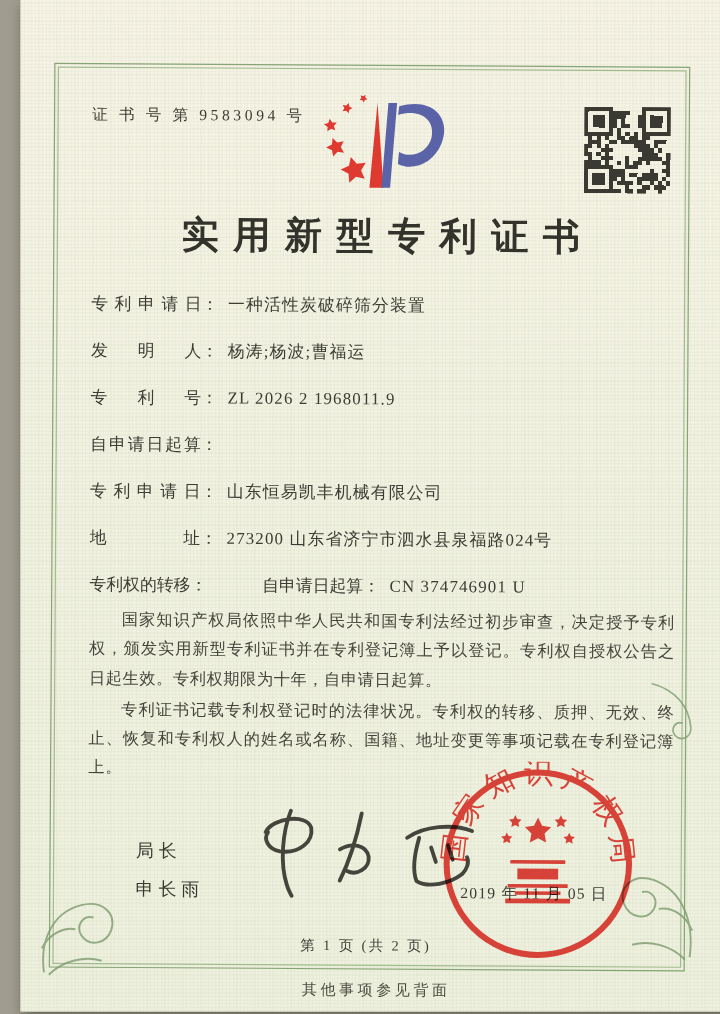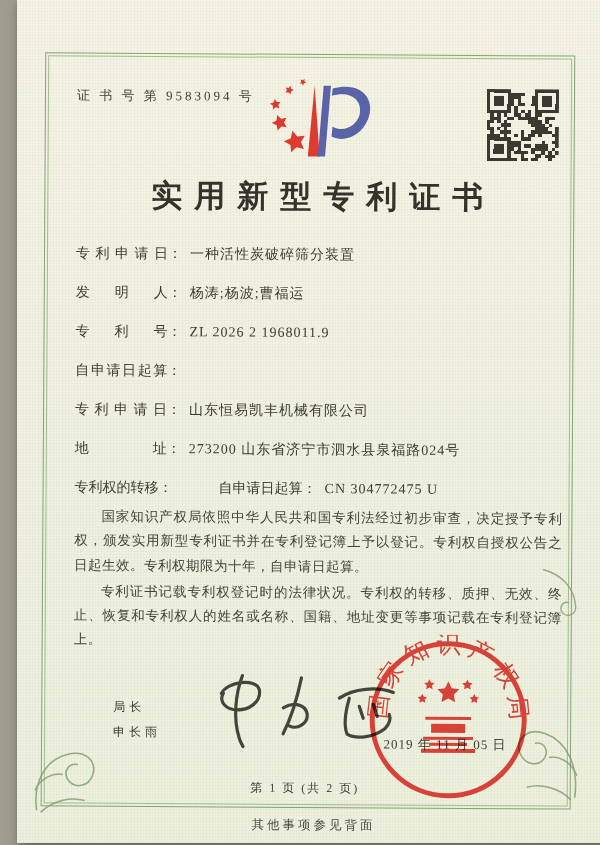--- a/index.html
+++ b/index.html
@@ -21,21 +21,21 @@
   .frow{display:flex;align-items:baseline;font-size:14px;color:#3c3c33;height:22px;}
   .flabel{display:inline-block;width:92px;text-align:justify;text-align-last:justify;flex:none;}
   .fsep{flex:none;}
   .fval{margin-left:8px;letter-spacing:1px;white-space:nowrap;}
   .grant{display:flex;}
   .ghalf{display:flex;align-items:baseline;}
   .ghalf.right{margin-left:46px;}
   .paras{position:absolute;left:58px;right:52px;top:506px;color:#45453b;}
   .paras p{margin:0;font-size:13.5px;line-height:1.8;text-indent:2em;text-align:justify;letter-spacing:.5px;}
   .paras p + p{margin-top:2px;}
-  .sig-labels{position:absolute;left:98px;top:696px;font-size:12px;color:#3a3a30;letter-spacing:4px;line-height:2.1;}
+  .sig-labels{position:absolute;left:98px;top:696px;font-size:15px;color:#3a3a30;letter-spacing:4px;line-height:2.1;}
   .sig-script{position:absolute;left:182px;top:664px;}
   .seal-date{position:absolute;left:340px;top:735px;width:180px;text-align:center;
     font-size:13px;color:#3c3c33;letter-spacing:1px;z-index:1;}
   .seal{position:absolute;left:348px;top:634px;z-index:2;mix-blend-mode:multiply;opacity:.95;pointer-events:none;}
   .pageinfo{position:absolute;left:26px;top:780px;width:528px;text-align:center;font-size:12px;
     letter-spacing:2px;color:#3f3f36;}
   .backnote{position:absolute;left:0;top:817px;width:100%;text-align:center;font-size:12.5px;
     letter-spacing:3px;color:#4c4c40;}
   .logo{position:absolute;left:233px;top:72px;}
   .qr{position:absolute;left:468px;top:88px;}
@@ -376,21 +376,21 @@
         <span class="fval">273200 山东省济宁市泗水县泉福路024号</span>
       </div>
       <div class="frow grant">
         <span class="ghalf">
           <span>专利权的转移</span>
             <span>：</span>
         </span>
         <span class="ghalf right">
           <span>自申请日起算</span>
             <span>：</span>
-          <span class="fval">CN 304772475 U</span>
+          <span class="fval">CN 374746901 U</span>
         </span>
       </div>
     </div>
 
     <div class="paras">
       <p>国家知识产权局依照中华人民共和国专利法经过初步审查，决定授予专利权，颁发实用新型专利证书并在专利登记簿上予以登记。专利权自授权公告之日起生效。专利权期限为十年，自申请日起算。</p>
       <p>专利证书记载专利权登记时的法律状况。专利权的转移、质押、无效、终止、恢复和专利权人的姓名或名称、国籍、地址变更等事项记载在专利登记簿上。</p>
     </div>
 
     <div class="sig-labels">

